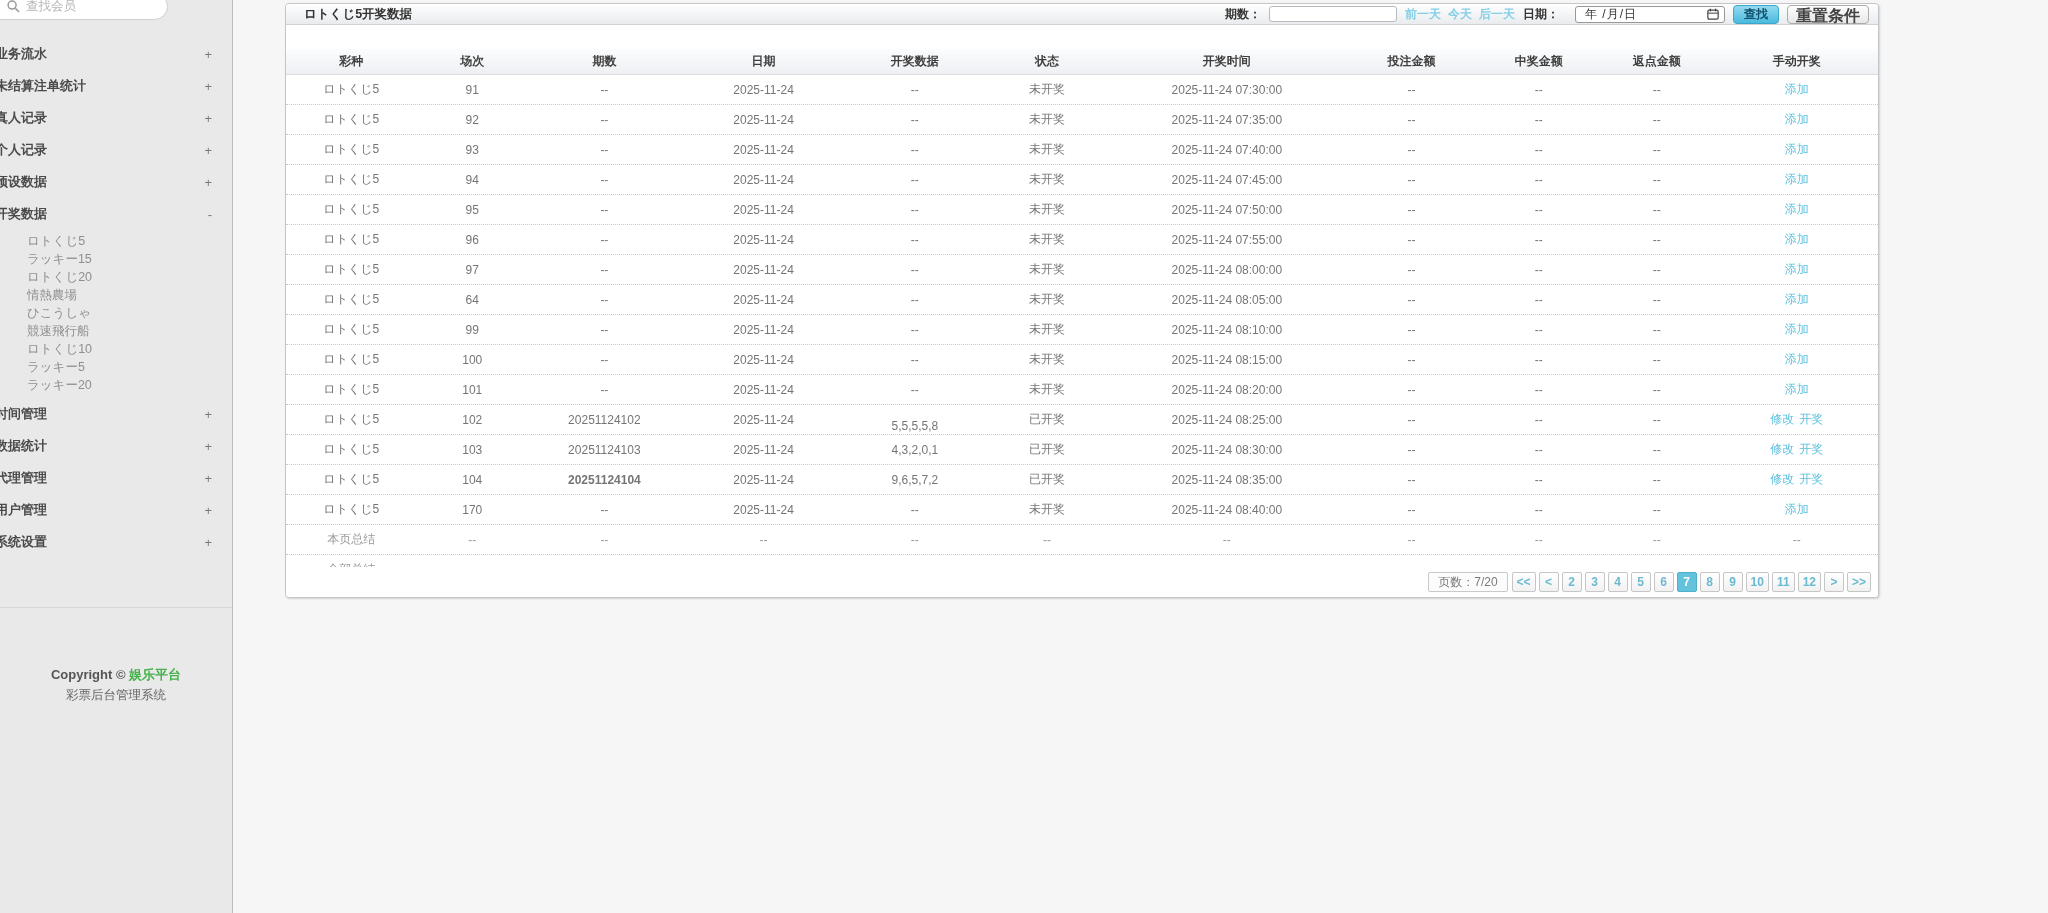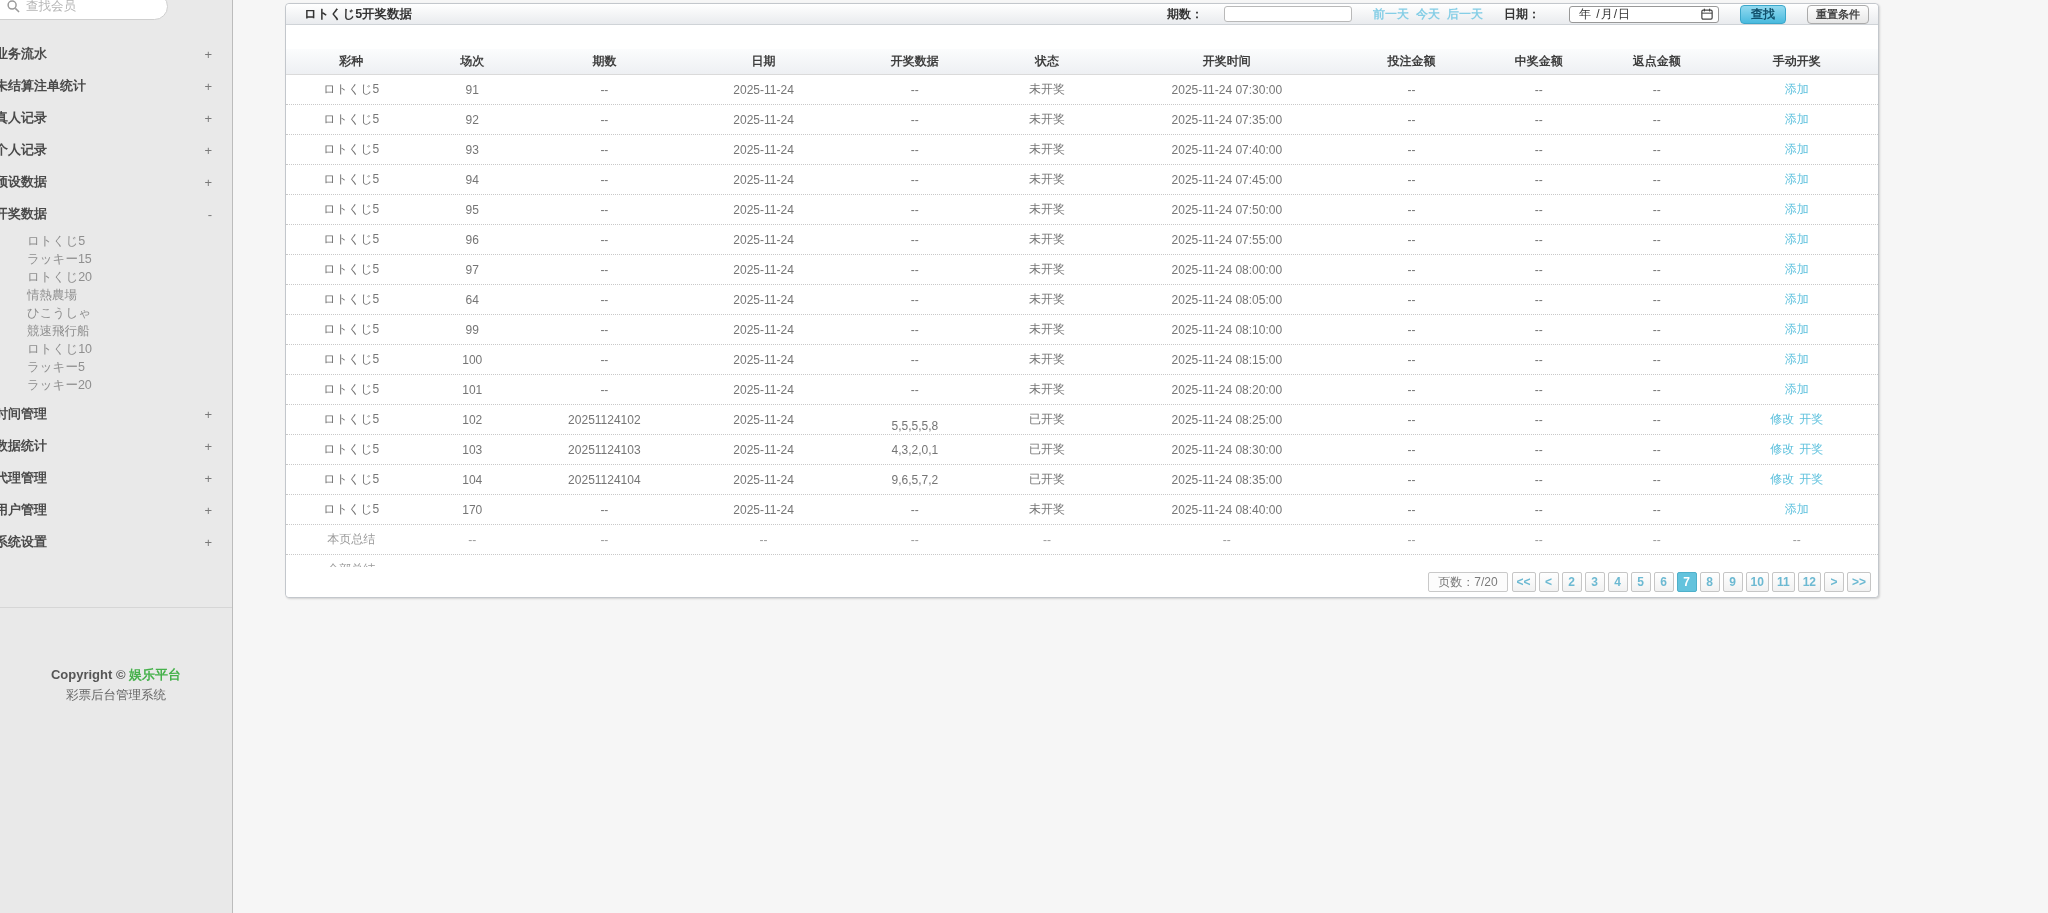--- a/index.html
+++ b/index.html
@@ -26,36 +26,36 @@
   .copy-line1 { font-size:13px; font-weight:bold; color:#555;margin-top:48px; }
   .copy-line1 .brand { color:#46b14b; }
   .copy-line2 { font-size:12.5px; color:#666; margin-top:3px; }
 
   
   .panel { position:absolute; left:285px; top:3px; width:1594px; height:595px; background:#fff;
            border:1px solid #c3c7cc; border-radius:4px; box-shadow:1px 1px 2px rgba(0,0,0,.15); }
   .titlebar { height:21px; display:flex; align-items:center; background:linear-gradient(#ffffff,#e9ebee);
               border-bottom:1px solid #cfd3d7; border-radius:4px 4px 0 0; padding:0 9px 0 18px; }
   .title { font-weight:bold; font-size:12.5px; color:#333; }
-  .filters { margin-left:auto; display:flex; align-items:center; gap:21px; font-size:12px; color:#333;
+  .filters { margin-left:auto; display:flex; align-items:center; gap:8px; font-size:12px; color:#333;
              font-weight:bold; }
   .issue-input { width:128px; height:16px; border:1px solid #b9b9b9; border-radius:3px; outline:none;
                  font-size:12px; padding:0 4px; }
   .daylinks { display:flex; gap:7px; }
   .daylinks span { color:#85cee6; cursor:pointer; }
   .datebox { width:150px; height:17px; border:1px solid #989898; border-radius:3px; background:#fff;
              display:flex; align-items:center; padding:0 5px 0 9px; font-weight:normal; color:#333;
              font-size:12px; cursor:pointer;margin-left:8px; }
   .datebox .dtxt { flex:1; letter-spacing:1px; }
   .btn-find { height:19px; padding:0 10px; background:linear-gradient(#93daf0,#49bade);
               border:1px solid #3aa6ca; border-radius:4px; color:#11506b; font-weight:bold;
               font-size:12px; cursor:pointer; }
   .btn-reset { height:19px; padding:0 8px; background:linear-gradient(#fefefe,#e7e7e7);
                border:1px solid #ababab; border-radius:4px; color:#444; font-weight:bold;
-               font-size:11px; cursor:pointer; }
+               font-size:16px; cursor:pointer; }
 
   
   .thead { height:26px; display:flex; align-items:center; background:linear-gradient(#fbfcfd,#eef0f3);
            border-bottom:1px solid #dadada; font-size:12px; font-weight:bold; color:#3e3e3e;margin-top:24px; }
   .trow { height:30px; display:flex; align-items:center; font-size:12px; color:#757575;
           border-bottom:1px dotted #c9c9c9; background:#fff; }
   .trow.summary { color:#9b9b9b; }
   .trow.summary-last { border-bottom:1px solid #cccccc;justify-content:flex-end; }
   .cell { text-align:center; overflow:hidden; white-space:nowrap; }
   .action-cell { display:flex; justify-content:center; gap:5px; }
@@ -383,21 +383,21 @@
         <div class="cell" style="width: 7.4%;">--</div>
         <div class="cell" style="width: 7.4%;">--</div>
         <div class="cell action-cell" style="width: 10.2%;">
           <a>修改</a>
           <a>开奖</a>
         </div>
       </div>
       <div class="trow">
         <div class="cell" style="width: 8.2%;">ロトくじ5</div>
         <div class="cell" style="width: 7%;">104</div>
-        <div class="cell" style="width: 9.6%;">20251124104</div>
+        <div class="cell" style="width: 9.6%; font-weight: bold;">20251124104</div>
         <div class="cell" style="width: 10.4%;">2025-11-24</div>
         <div class="cell" style="width: 8.6%;">9,6,5,7,2</div>
         <div class="cell" style="width: 8%;">已开奖</div>
         <div class="cell" style="width: 14.6%;">2025-11-24 08:35:00</div>
         <div class="cell" style="width: 8.6%;">--</div>
         <div class="cell" style="width: 7.4%;">--</div>
         <div class="cell" style="width: 7.4%;">--</div>
         <div class="cell action-cell" style="width: 10.2%;">
           <a>修改</a>
           <a>开奖</a>

